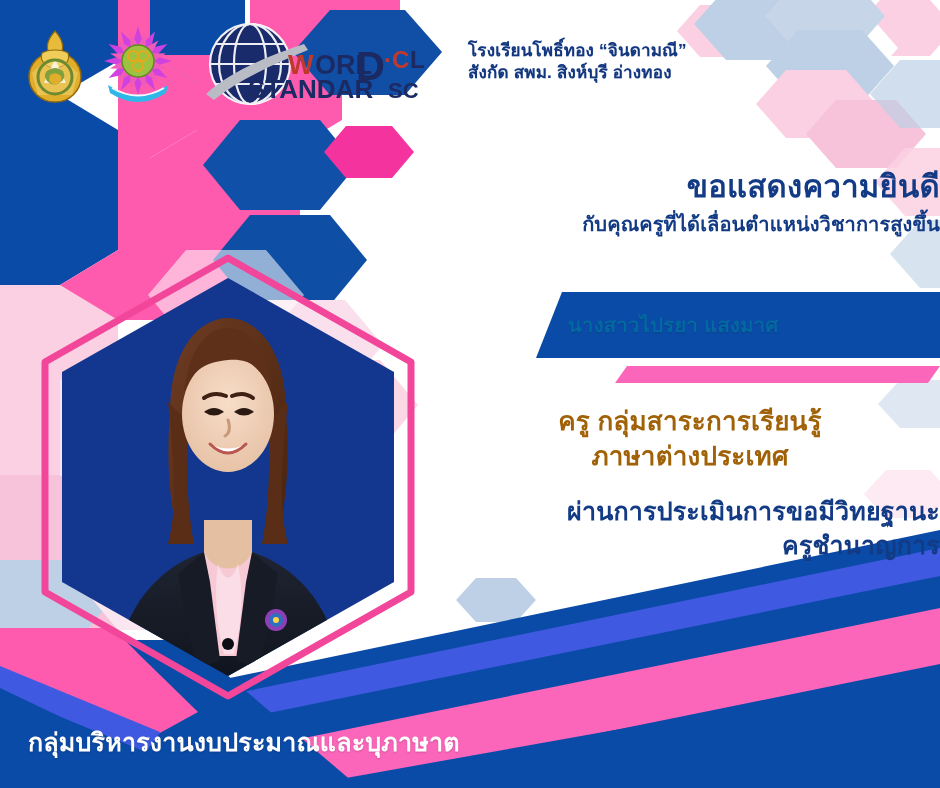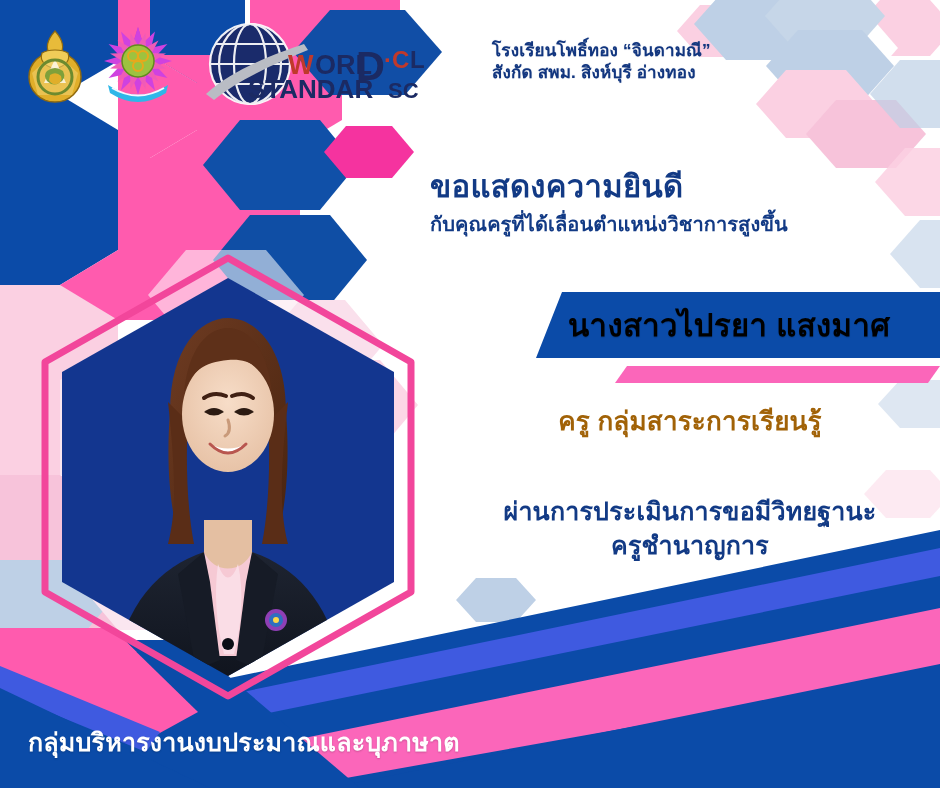--- a/index.html
+++ b/index.html
@@ -15,64 +15,64 @@
   .layer{position:absolute;top:0;left:0;width:940px;height:788px;}
   .bg-svg{display:block;}
 
   
   .logo-row{position:absolute;left:22px;top:22px;display:flex;align-items:center;gap:10px;z-index:30;}
   .emblem{position:relative;}
   .emblem svg{display:block;}
 
   
   .school-text{
-    position:absolute;left:492px;top:40px;z-index:30;
+    position:absolute;left:468px;top:40px;z-index:30;
     color:#12367f;line-height:1.28;
     font-weight:bold;font-size:17px;letter-spacing:.2px;
     text-shadow:0 0 1px rgba(18,54,127,.35);
   }
   .school-text div{white-space:nowrap;}
 
   
   .congrats{
     position:absolute;left:430px;top:168px;width:510px;z-index:30;
-    text-align:left;color:#123a85;
+    text-align:right;color:#123a85;
   }
   .congrats .l1{font-size:31px;font-weight:bold;line-height:1.25;letter-spacing:.3px;}
   .congrats .l2{font-size:20px;font-weight:bold;line-height:1.35;margin-top:4px;letter-spacing:.1px;}
 
   
   .name-banner-wrap{position:absolute;left:520px;top:292px;width:420px;height:104px;z-index:30;}
   .name-banner{
     position:absolute;left:16px;top:0;width:404px;height:66px;
     background:#0b4ba8;
     clip-path:polygon(26px 0,404px 0,404px 66px,0 66px);
   }
   .name-text{
     position:absolute;left:48px;top:0;width:372px;height:66px;
     display:flex;align-items:center;
-    color:#000000;font-size:31px;font-weight:bold;letter-spacing:.4px;
+    color:#0369a1;font-size:20px;font-weight:bold;letter-spacing:.4px;
     white-space:nowrap;
     text-shadow:0 1px 1px rgba(0,0,0,.18);
   }
   .name-accent{
     position:absolute;left:95px;top:74px;width:325px;height:17px;
     background:#fb66ba;
     clip-path:polygon(12px 0,325px 0,313px 17px,0 17px);
   }
 
   
   .role{
     position:absolute;left:440px;top:404px;width:500px;z-index:30;
     text-align:center;color:#a16207;font-weight:bold;
   }
   .role .r-line{font-size:26px;line-height:1.34;letter-spacing:.2px;}
   .status{
     position:absolute;left:440px;top:494px;width:500px;z-index:30;
-    text-align:center;color:#123a85;font-weight:bold;
+    text-align:right;color:#123a85;font-weight:bold;
   }
   .status .s-line{font-size:25px;line-height:1.36;letter-spacing:.2px;}
 
   
   .portrait{position:absolute;left:28px;top:252px;width:400px;height:450px;z-index:25;}
   .portrait svg{display:block;}
 
   
   .footer-text{
     position:absolute;left:28px;top:722px;z-index:40;
@@ -350,20 +350,21 @@
   </div>
 
   <div class="name-banner-wrap">
     <div class="name-banner"></div>
     <div class="name-text">นางสาวไปรยา แสงมาศ</div>
     <div class="name-accent"></div>
   </div>
 
   <div class="role">
     <div class="r-line">ครู กลุ่มสาระการเรียนรู้</div>
+    <div class="r-line">ภาษาต่างประเทศ</div>
   </div>
 
   <div class="status">
     <div class="s-line">ผ่านการประเมินการขอมีวิทยฐานะ</div>
     <div class="s-line">ครูชำนาญการ</div>
   </div>
 
   <div class="footer-text">กลุ่มบริหารงานงบประมาณและบุภาษาต</div>
 
 </div>

